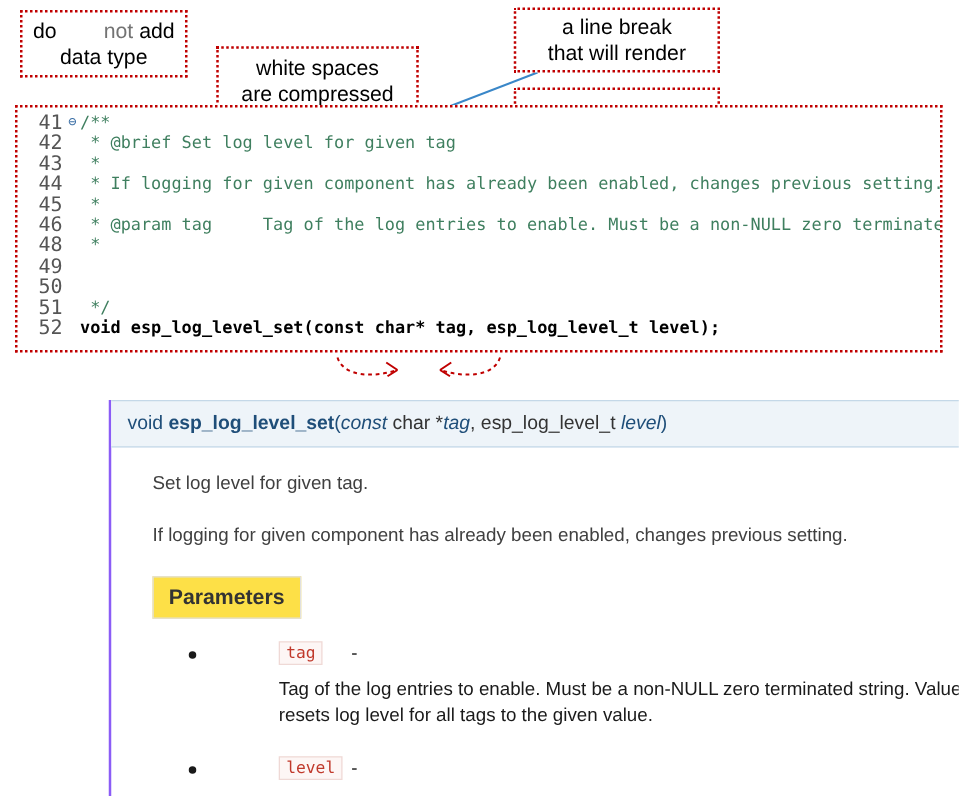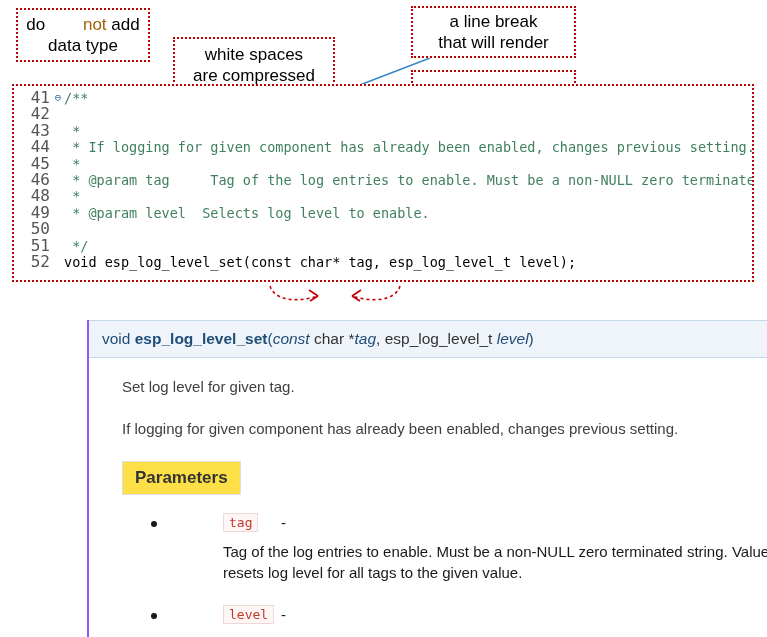--- a/index.html
+++ b/index.html
@@ -30,21 +30,21 @@
     font-size: 17px;
     line-height: 1.25;
     text-align: center;
     padding: 6px 8px;
     box-sizing: border-box;
     display: flex;
     align-items: center;
     justify-content: center;
   }
   .callout .em {
-    color: #a16207;
+    color: #737373;
     margin-left: 33px;
   }
   #callout-no-datatype { left: 16px;  top: 8px;   width: 134px; height: 54px; }
   #callout-whitespace  { left: 173px; top: 37px;  width: 162px; height: 56px; }
   #callout-linebreak-render { left: 411px; top: 6px; width: 165px; height: 52px; }
   #callout-linebreak-norender { left: 411px; top: 70px; width: 165px; height: 52px; }
 
   
   .code-panel {
     position: absolute;
@@ -255,20 +255,21 @@
 
     <div class="code-line">
       <span class="gutter">41</span>
       <span class="fold">⊖</span>
       <span class="code-text">/**</span>
     </div>
 
     <div class="code-line">
       <span class="gutter">42</span>
       <span class="fold"></span>
+      <span class="code-text"> * @brief Set log level for given tag</span>
     </div>
 
     <div class="code-line">
       <span class="gutter">43</span>
       <span class="fold"></span>
       <span class="code-text"> *</span>
     </div>
 
     <div class="code-line">
       <span class="gutter">44</span>
@@ -291,38 +292,37 @@
 
     <div class="code-line">
       <span class="gutter">48</span>
       <span class="fold"></span>
       <span class="code-text"> *</span>
     </div>
 
     <div class="code-line">
       <span class="gutter">49</span>
       <span class="fold"></span>
-      <span class="code-text"> * @param level  Selects log level to enable.</span>
     </div>
 
     <div class="code-line">
       <span class="gutter">50</span>
       <span class="fold"></span>
     </div>
 
     <div class="code-line">
       <span class="gutter">51</span>
       <span class="fold"></span>
       <span class="code-text"> */</span>
     </div>
 
     <div class="code-line">
       <span class="gutter">52</span>
       <span class="fold"></span>
-      <span class="code-text src" style="font-weight:normal">void esp_log_level_set(const char* tag, esp_log_level_t level);</span>
+      <span class="code-text src" style="font-weight:bold">void esp_log_level_set(const char* tag, esp_log_level_t level);</span>
     </div>
 
   </div>
 
   <div class="doc-panel">
 
     <div class="doc-sig">
       <div class="sig-text"><span>void </span><b>esp_log_level_set</b><span>(</span><i>const</i><span class="plain"> char *</span><i>tag</i><span class="plain">, </span><span class="plain">esp_log_level_t </span><i>level</i><span>)</span></div>
     </div>
 

